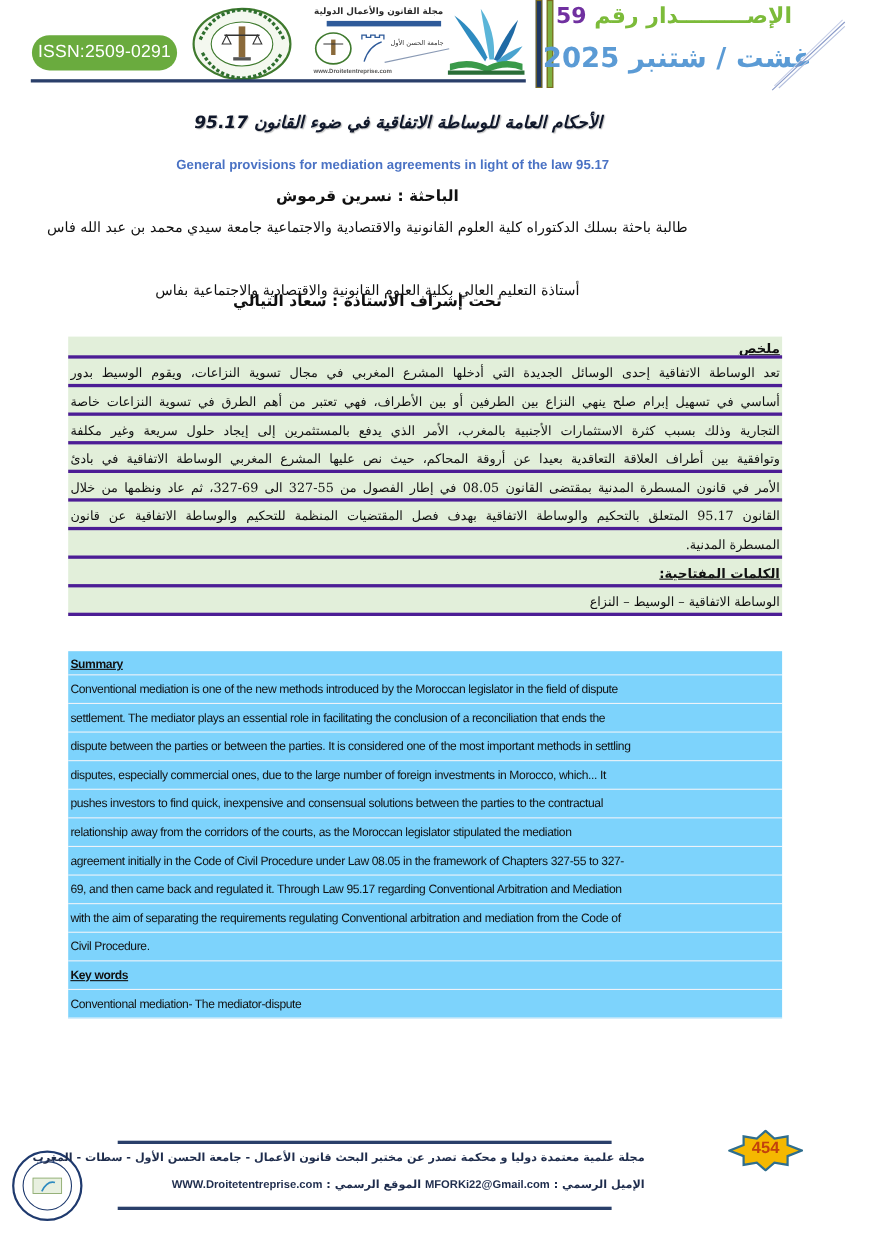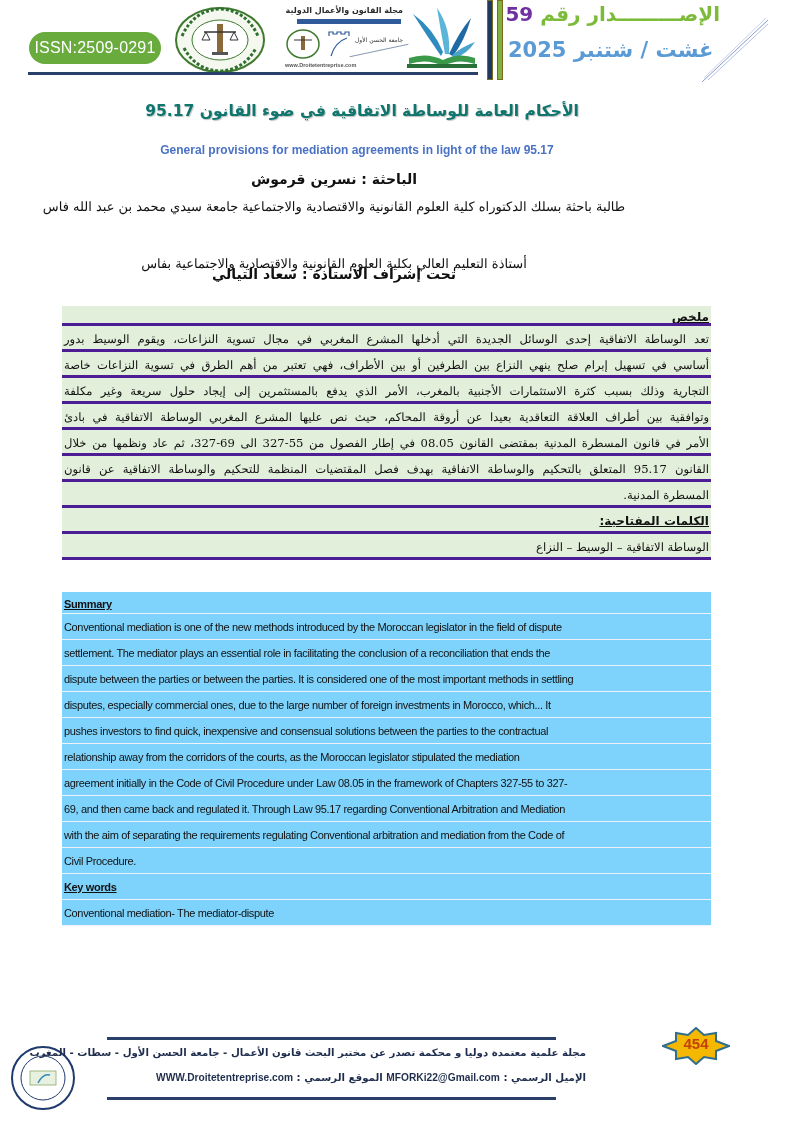--- a/index.html
+++ b/index.html
@@ -40,30 +40,30 @@
   .issue-line {
     position: absolute; left: 520px; top: 2px; width: 200px; height: 34px;
     direction: rtl; text-align: left; white-space: nowrap;
     font-family: "DejaVu Sans", sans-serif; font-weight: bold; font-size: 20px;
     color: #7cbb3a;
   }
   .issue-line .num { color: #7030a0; }
   .date-line {
     position: absolute; left: 508px; top: 38px; width: 230px; height: 40px;
     direction: rtl; text-align: left; white-space: nowrap;
-    font-family: "DejaVu Sans", sans-serif; font-weight: bold; font-size: 21px;
+    font-family: "DejaVu Sans", sans-serif; font-weight: bold; font-size: 25px;
     color: #5b9bd5;
   }
   .diag-deco { position: absolute; left: 700px; top: 16px; width: 70px; height: 68px; }
 
   
   .title-ar {
     position: absolute; left: 0; top: 102px; width: 724px; text-align: center; direction: rtl;
     font-family: "DejaVu Sans", sans-serif; font-weight: bold; font-size: 15.5px;
-    color: #0f766e; text-shadow: 1px 1px 1px rgba(0,0,0,0.25);
+    color: #0f172a; text-shadow: 1px 1px 1px rgba(0,0,0,0.25); font-style: italic;
   }
   .title-en {
     position: absolute; left: 0; top: 143px; width: 714px; text-align: center;
     font-family: "Liberation Sans", sans-serif; font-size: 12px; font-weight: bold; color: #4a72c4;
   }
   .ar-center {
     position: absolute; left: 0; width: 668px; text-align: center; direction: rtl;
     font-family: "DejaVu Serif", serif; color: #111;
   }
   .author-name { top: 171px; font-size: 14px; font-weight: bold; font-family: "DejaVu Sans", sans-serif; }

